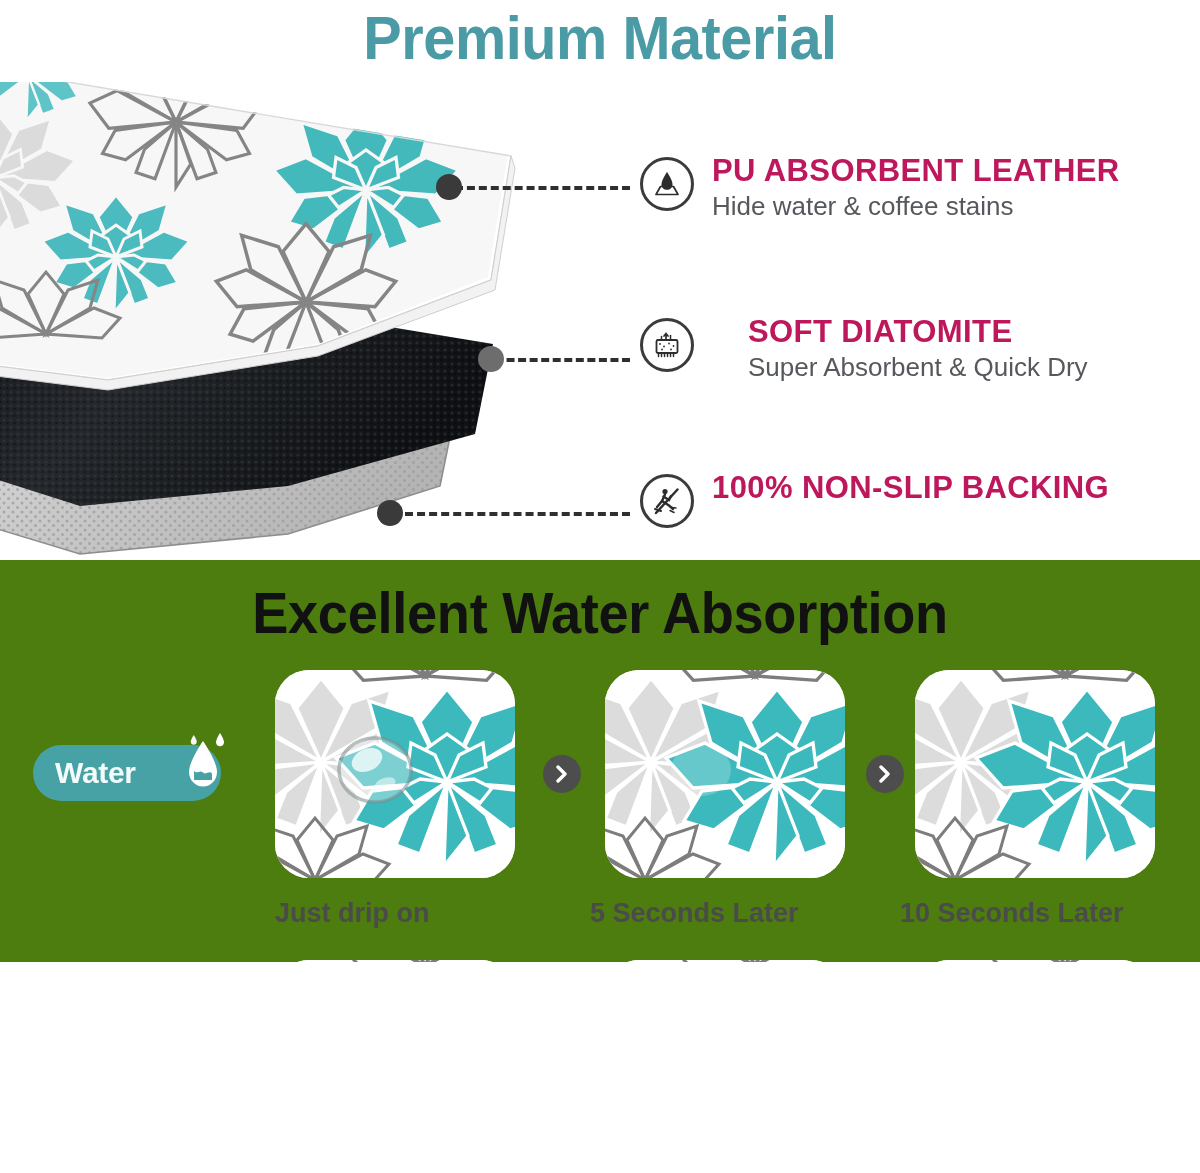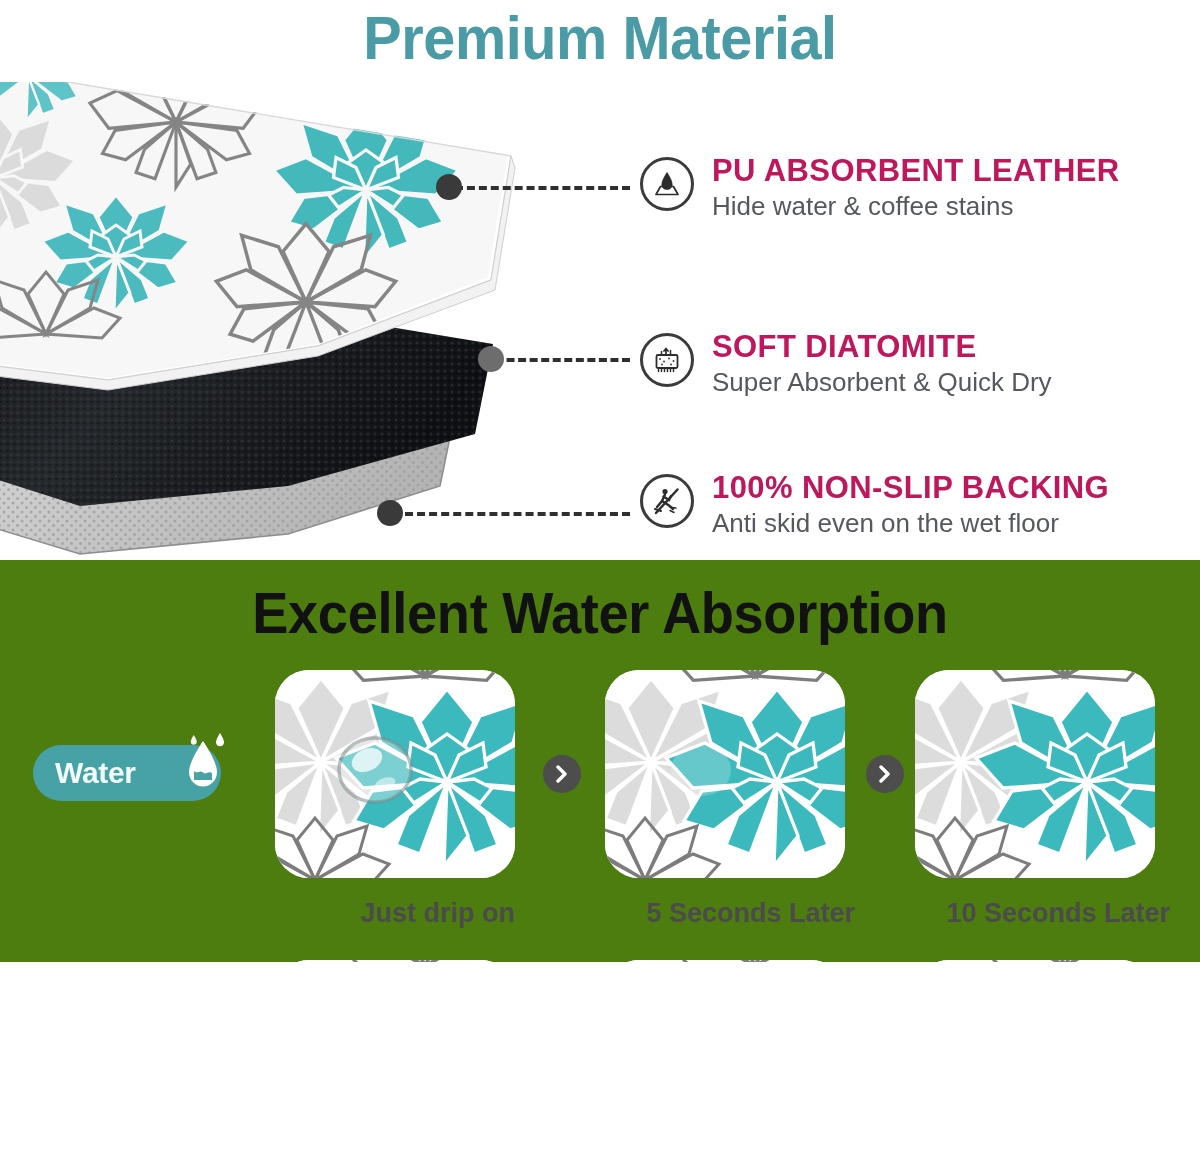--- a/index.html
+++ b/index.html
@@ -28,21 +28,21 @@
     white-space:nowrap;
   }
 
   
   .mat-photo{position:absolute;left:-12px;top:82px;width:560px;height:478px;overflow:hidden;}
   .mat-svg{position:absolute;left:0;top:0;}
 
   
   .feature{position:absolute;display:flex;align-items:flex-start;}
   .feat-1{left:640px;top:155px;}
-  .feat-2{left:640px;top:331px;}
+  .feat-2{left:640px;top:316px;gap:36px;}
   .feat-3{left:640px;top:472px;}
 
   .feat-icon{
     width:54px;height:54px;border-radius:50%;
     border:3px solid #3b3b3b;
     box-sizing:border-box;
     display:flex;align-items:center;justify-content:center;
     flex:0 0 auto;margin-top:2px;
   }
   .feat-text{margin-left:18px;}
@@ -116,21 +116,21 @@
   .a-w1{left:543px;top:755px;}
   .a-w2{left:866px;top:755px;}
   .a-c1{left:543px;top:1037px;}
   .a-c2{left:866px;top:1037px;}
 
   
   .caption{
     position:absolute;top:898px;
     font-family:"Liberation Sans Narrow","Liberation Sans",sans-serif;
     font-weight:bold;font-size:27px;color:#4b4b4b;
-    text-align:right;white-space:nowrap;
+    text-align:left;white-space:nowrap;
   }
   .cap-1{left:275px;width:240px;}
   .cap-2{left:590px;width:265px;}
   .cap-3{left:900px;width:270px;}
 </style>
 </head>
 <body>
 
 <div class="page">
 
@@ -345,21 +345,20 @@
           <path d="M16,11.5 L13,18 L8,24" stroke="#2d2d2d" stroke-width="2.4" fill="none" stroke-linecap="round"></path>
           <path d="M14.5,13.5 L20,17 L22,13" stroke="#2d2d2d" stroke-width="2.4" fill="none" stroke-linecap="round"></path>
           <path d="M13,18 L20,22.5 L24,26" stroke="#2d2d2d" stroke-width="2.4" fill="none" stroke-linecap="round"></path>
           <path d="M6,26 L12,28" stroke="#2d2d2d" stroke-width="2" fill="none" stroke-linecap="round"></path>
           <path d="M21,27.5 L25,29.5 M23,24.5 L27,25" stroke="#2d2d2d" stroke-width="1.5" fill="none" stroke-linecap="round"></path>
           <path d="M28.5,6.5 L7,30" stroke="#2d2d2d" stroke-width="2.4" stroke-linecap="round"></path>
         </svg>
       </div>
       <div class="feat-text">
         <div class="feat-title">100% NON-SLIP BACKING</div>
-        <div class="feat-sub">Anti skid even on the wet floor</div>
       </div>
     </div>
   </div>
 
   <div class="bottom-section">
     <div class="sub-title">Excellent Water Absorption</div>
   </div>
 
   <div class="pill pill-coffee">
     <span class="pill-label">Coffee</span>

